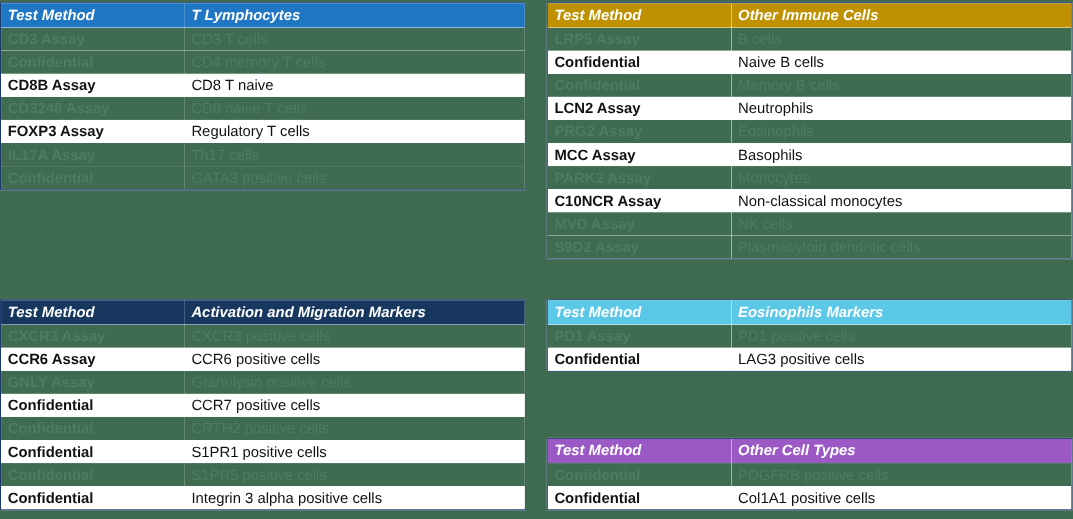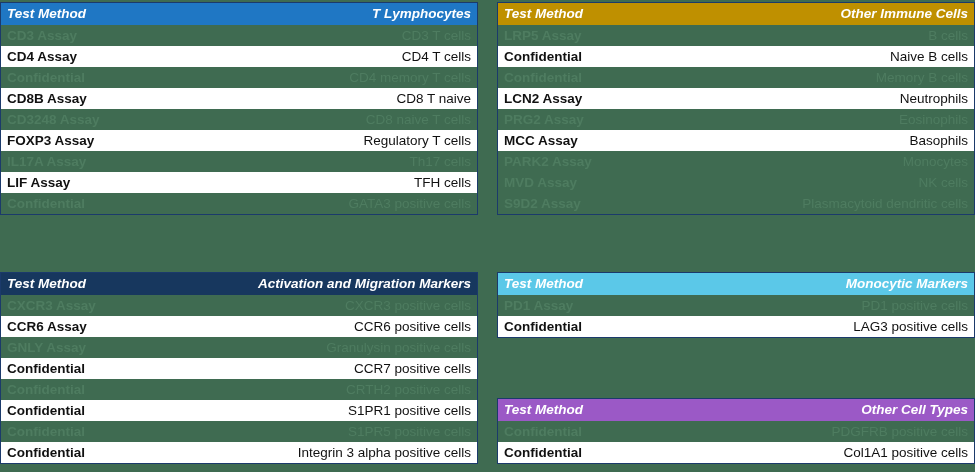--- a/index.html
+++ b/index.html
@@ -38,21 +38,21 @@
   table.tbl td {
     height: 21px;
     padding: 0 6px;
     font-size: 13.5px;
     line-height: 21px;
     white-space: nowrap;
     overflow: hidden;
     border: 0;
   }
   table.tbl .c0 { width: 155px; }
-  table.tbl .c1 { width: auto; text-align: right; }
+  table.tbl .c1 { width: auto; }
 
   
   tr.hdr td {
     font-weight: bold;
     color: #ffffff;
     height: 22px;
     line-height: 22px;
     font-size: 13.5px;
     font-style: italic;
   }
@@ -86,48 +86,40 @@
     <table class="tbl">
       <tbody>
         <tr class="hdr blue">
           <td class="c0">Test Method</td>
           <td class="c1">T Lymphocytes</td>
         </tr>
         <tr class="row redact">
           <td class="c0">CD3 Assay</td>
           <td class="c1">CD3 T cells</td>
         </tr>
-        <tr class="row white">
-          <td class="c0">CD4 Assay</td>
-          <td class="c1">CD4 T cells</td>
-        </tr>
         <tr class="row redact">
           <td class="c0">Confidential</td>
           <td class="c1">CD4 memory T cells</td>
         </tr>
         <tr class="row white">
           <td class="c0">CD8B Assay</td>
           <td class="c1">CD8 T naive</td>
         </tr>
         <tr class="row redact">
           <td class="c0">CD3248 Assay</td>
           <td class="c1">CD8 naive T cells</td>
         </tr>
         <tr class="row white">
           <td class="c0">FOXP3 Assay</td>
           <td class="c1">Regulatory T cells</td>
         </tr>
         <tr class="row redact">
           <td class="c0">IL17A Assay</td>
           <td class="c1">Th17 cells</td>
         </tr>
-        <tr class="row white">
-          <td class="c0">LIF Assay</td>
-          <td class="c1">TFH cells</td>
-        </tr>
         <tr class="row redact">
           <td class="c0">Confidential</td>
           <td class="c1">GATA3 positive cells</td>
         </tr>
       </tbody>
     </table>
   </div>
 
   <div class="panel p-tr">
     <table class="tbl">
@@ -157,20 +149,24 @@
           <td class="c1">Eosinophils</td>
         </tr>
         <tr class="row white">
           <td class="c0">MCC Assay</td>
           <td class="c1">Basophils</td>
         </tr>
         <tr class="row redact">
           <td class="c0">PARK2 Assay</td>
           <td class="c1">Monocytes</td>
         </tr>
+        <tr class="row white">
+          <td class="c0">C10NCR Assay</td>
+          <td class="c1">Non-classical monocytes</td>
+        </tr>
         <tr class="row redact">
           <td class="c0">MVD Assay</td>
           <td class="c1">NK cells</td>
         </tr>
         <tr class="row redact">
           <td class="c0">S9D2 Assay</td>
           <td class="c1">Plasmacytoid dendritic cells</td>
         </tr>
       </tbody>
     </table>
@@ -217,21 +213,21 @@
         </tr>
       </tbody>
     </table>
   </div>
 
   <div class="panel p-br">
     <table class="tbl">
       <tbody>
         <tr class="hdr lightblue">
           <td class="c0">Test Method</td>
-          <td class="c1">Monocytic Markers</td>
+          <td class="c1">Eosinophils Markers</td>
         </tr>
         <tr class="row redact">
           <td class="c0">PD1 Assay</td>
           <td class="c1">PD1 positive cells</td>
         </tr>
         <tr class="row white">
           <td class="c0">Confidential</td>
           <td class="c1">LAG3 positive cells</td>
         </tr>
       </tbody>

